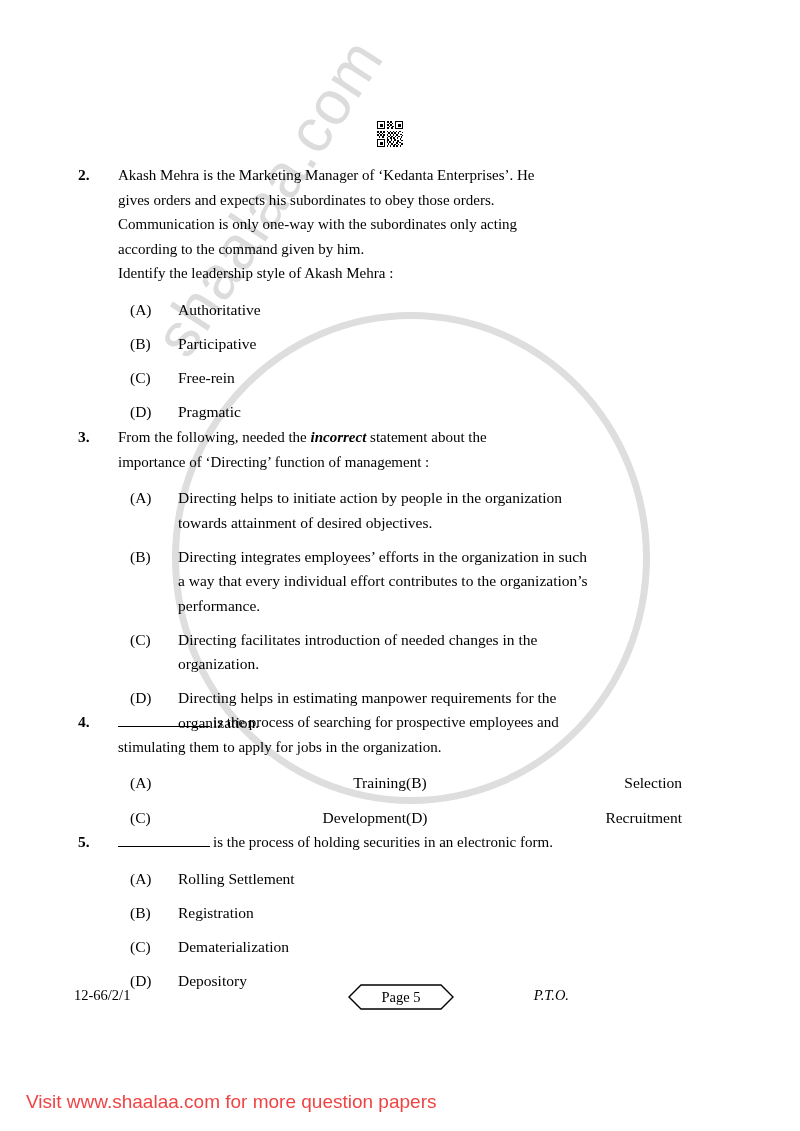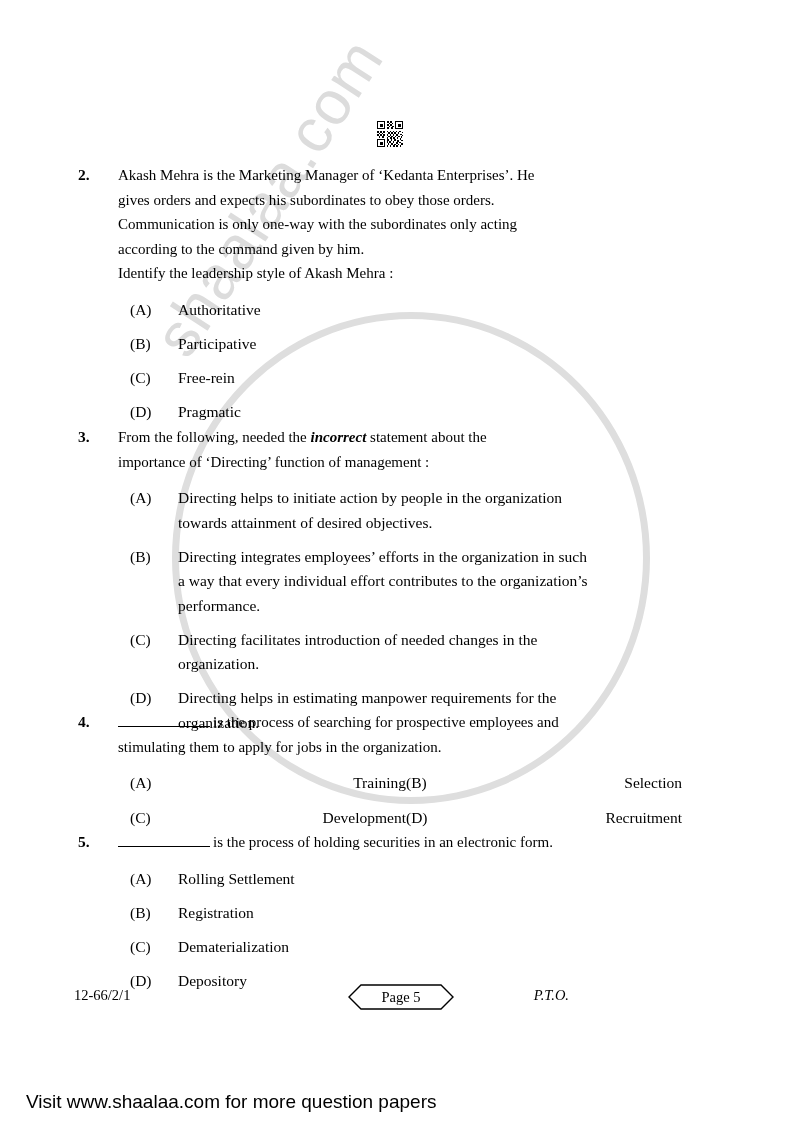--- a/index.html
+++ b/index.html
@@ -193,21 +193,21 @@
     font-size: 14.5px;
   }
 
   
   #site-banner {
     position: absolute;
     left: 26px;
     top: 1091px;
     font-family: "Liberation Sans", sans-serif;
     font-size: 19px;
-    color: #000000;
+    color: #ef4444;
     z-index: 4;
     white-space: nowrap;
   }
 </style>
 </head>
 <body>
 
 <div id="page-sheet"></div>
 
 <div id="watermark"></div>

